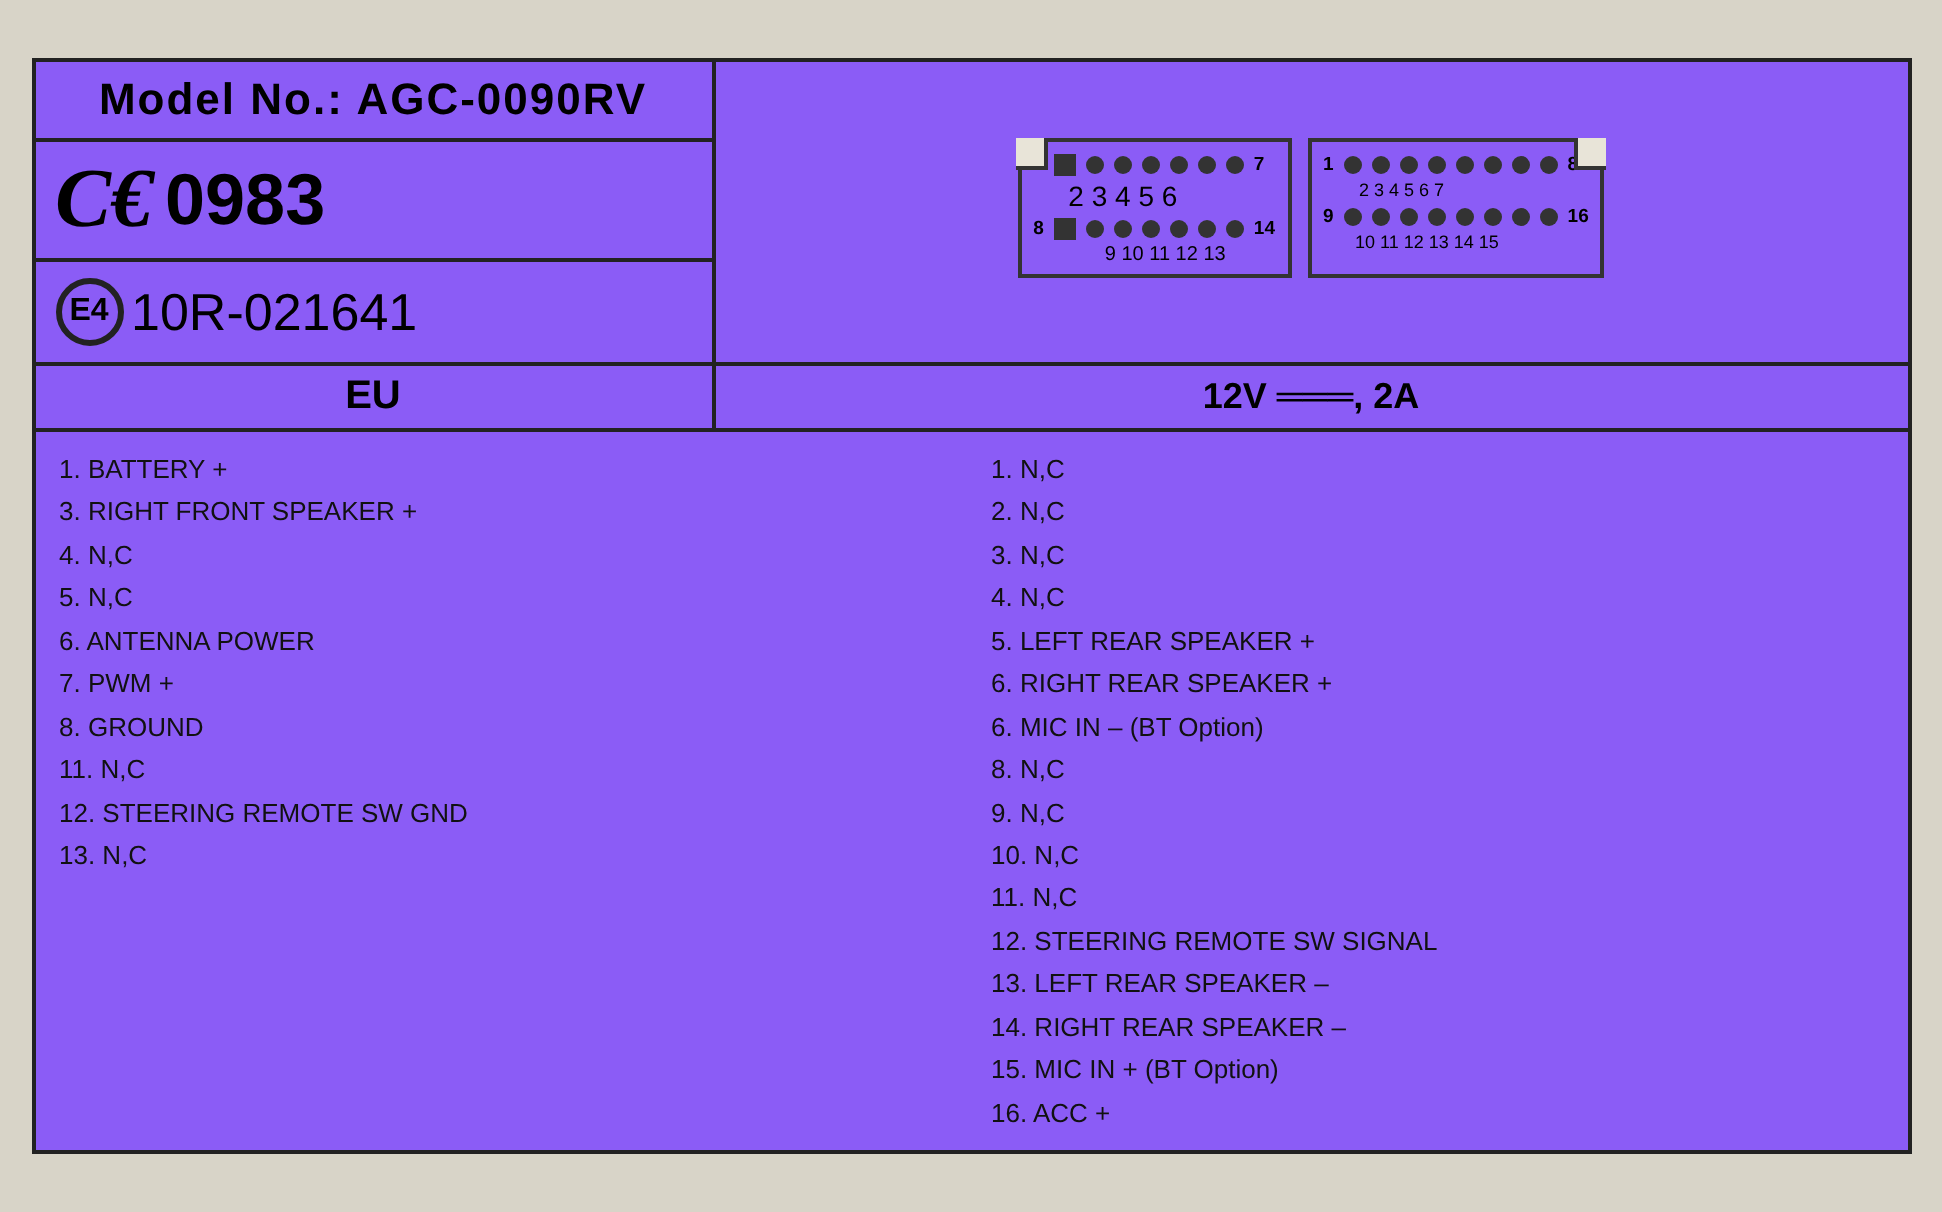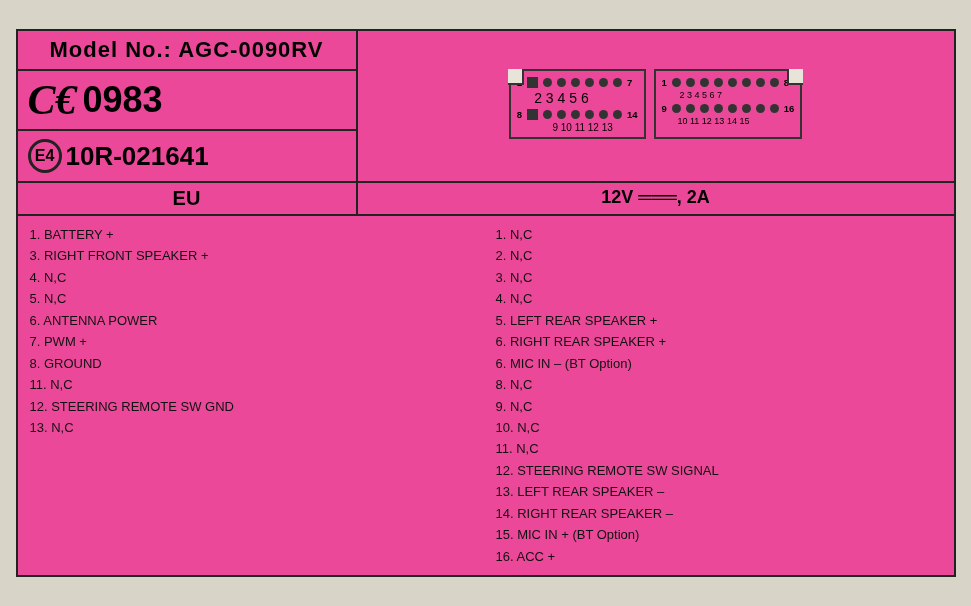--- a/index.html
+++ b/index.html
@@ -7,21 +7,21 @@
       width: 971px;
       height: 606px;
       background-color: #d8d4c8;
       font-family: Arial, Helvetica, sans-serif;
       display: flex;
       align-items: center;
       justify-content: center;
     }
     .label-card {
       width: 940px;
-      background-color: #ec4899;
+      background-color: #8b5cf6;
       border: 2px solid #222;
     }
     
     .top-section {
       display: flex;
       border-bottom: 2px solid #222;
     }
     .left-col {
       width: 340px;
       border-right: 2px solid #222;
@@ -64,39 +64,40 @@
       width: 34px;
       height: 34px;
       display: flex;
       align-items: center;
       justify-content: center;
       font-size: 16px;
       font-weight: bold;
     }
     .e4-text {
       font-size: 26px;
-      font-weight: bold;
+      font-weight: normal;
     }
     .right-col {
       flex: 1;
       display: flex;
       flex-direction: column;
       align-items: center;
       justify-content: center;
       padding: 6px 10px;
     }
     .connector-diagram {
       display: flex;
       gap: 8px;
       margin-bottom: 4px;
     }
     
     .eu-row {
       display: flex;
       border-bottom: 2px solid #222;
+      align-items: center;
     }
     .eu-cell {
       width: 340px;
       border-right: 2px solid #222;
       text-align: center;
       font-size: 20px;
       font-weight: bold;
       padding: 4px;
     }
     .voltage-cell {

